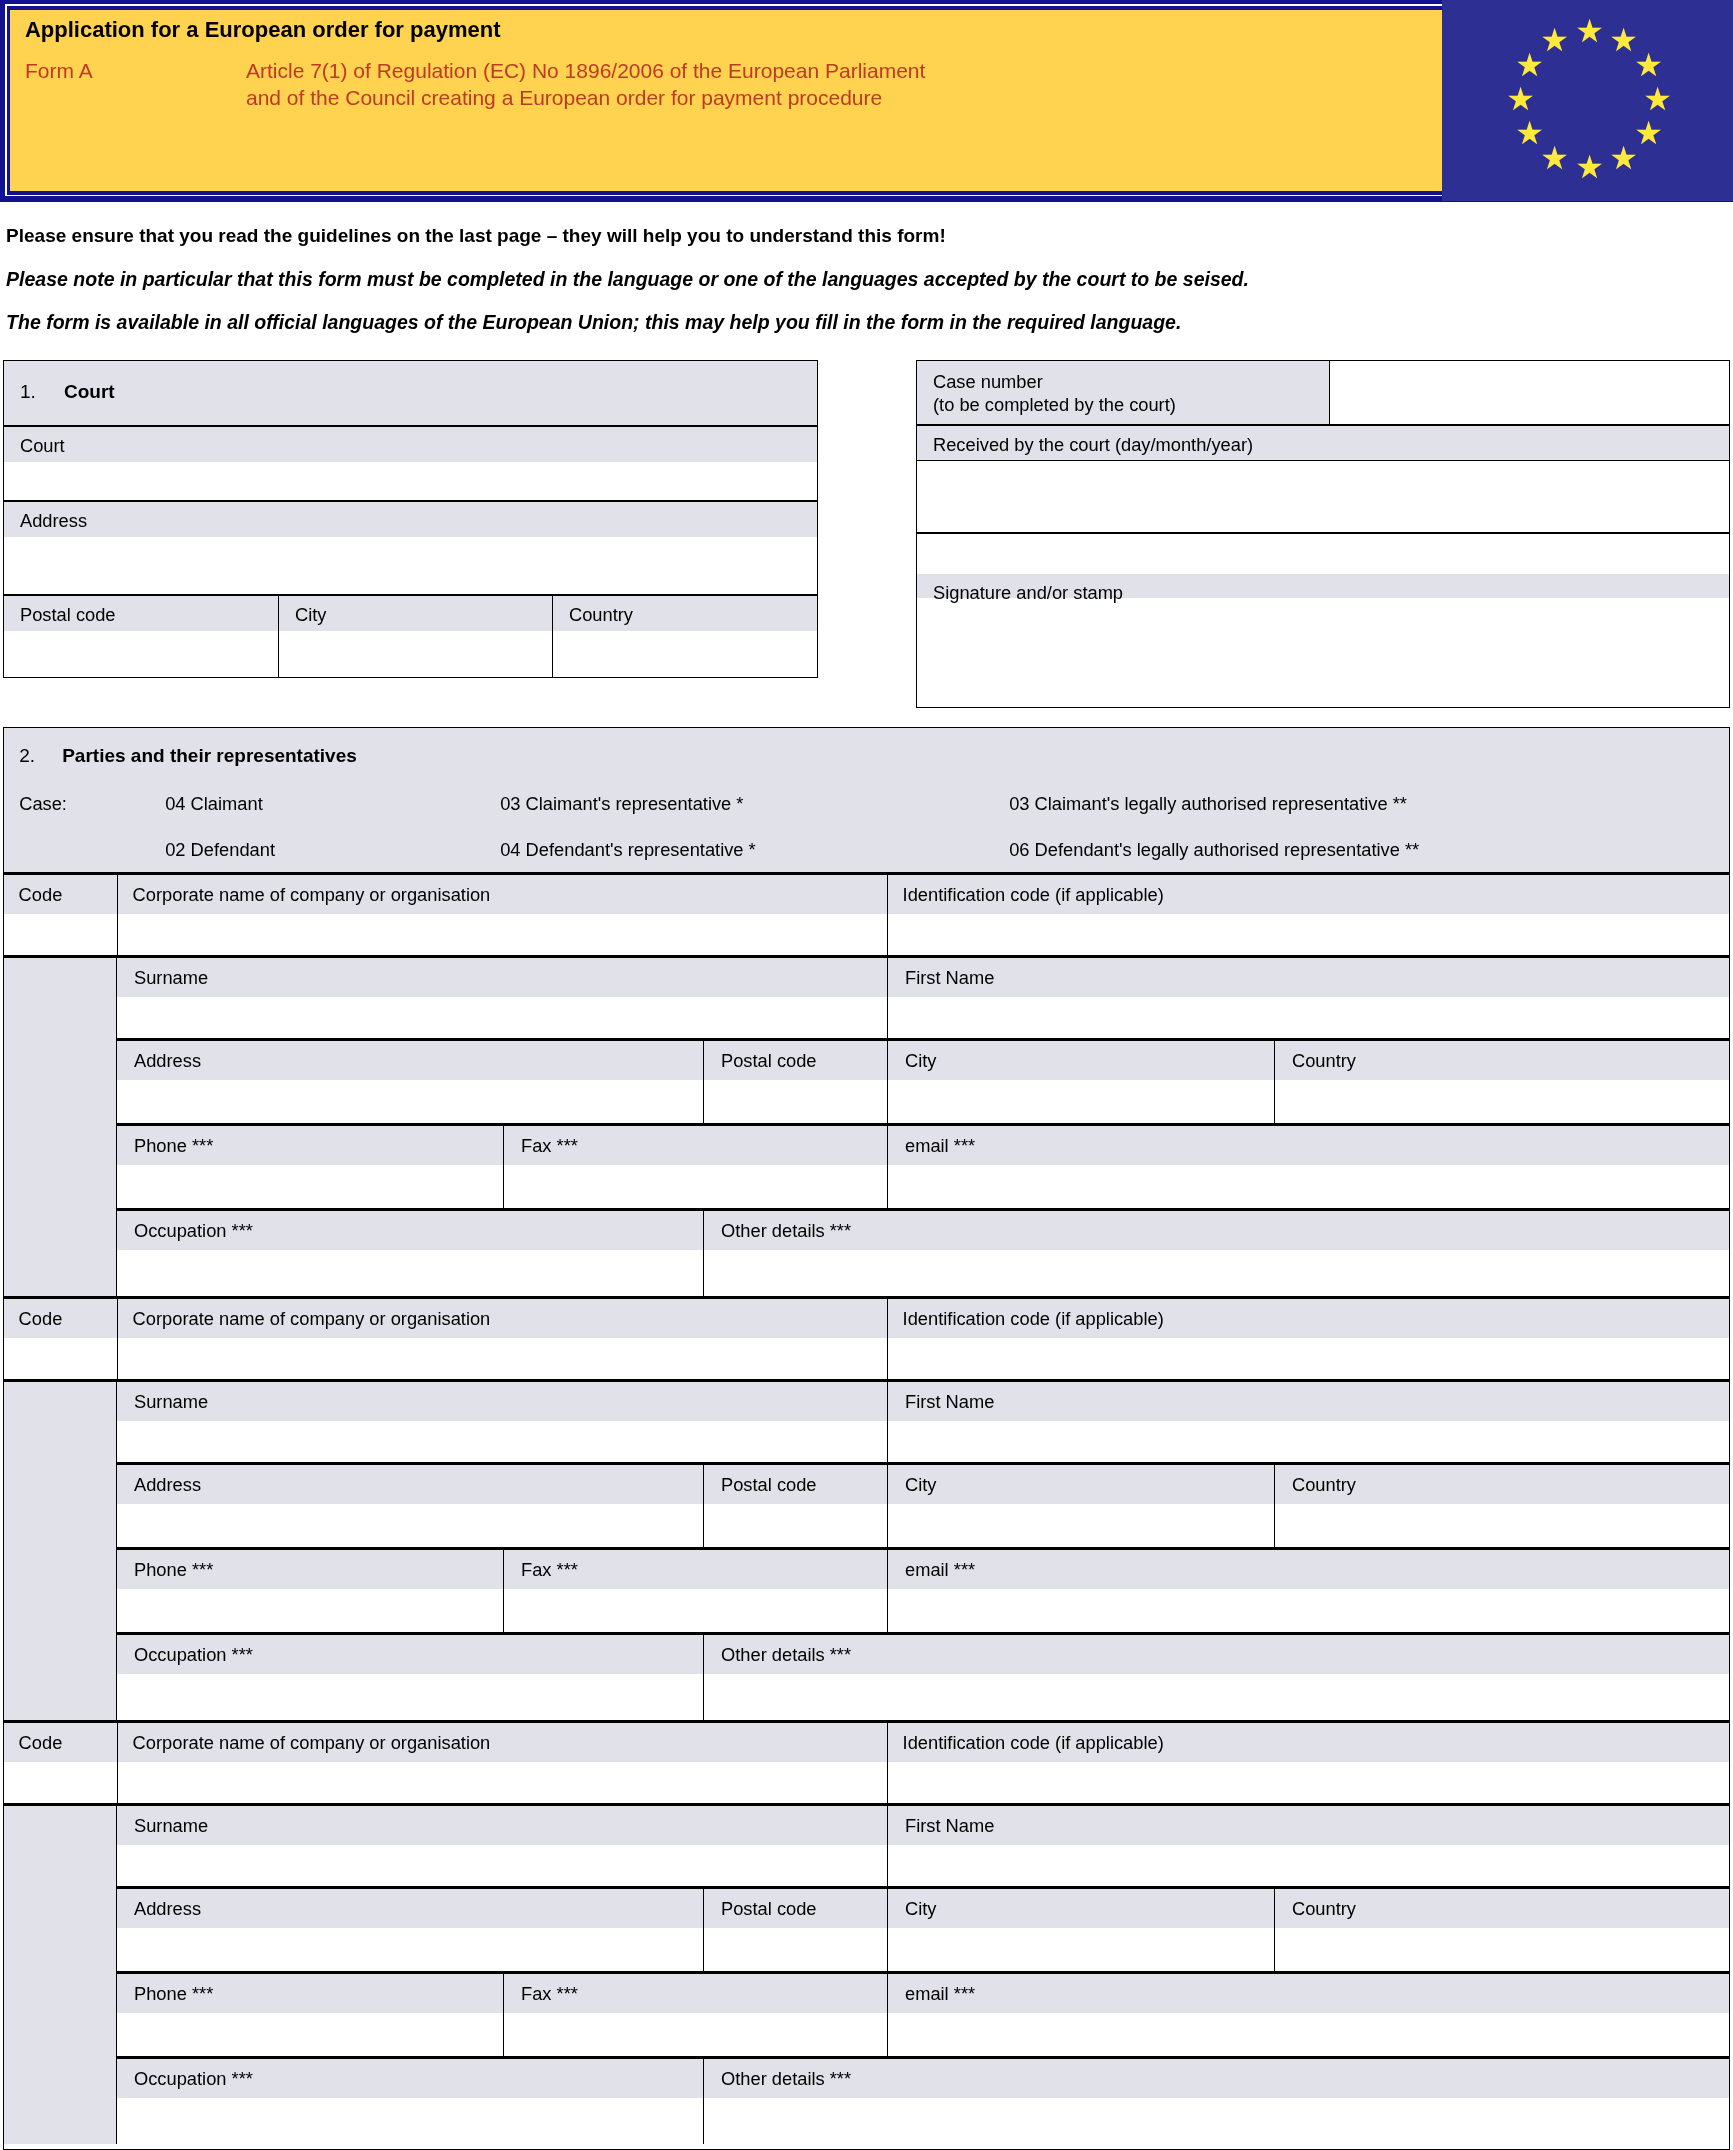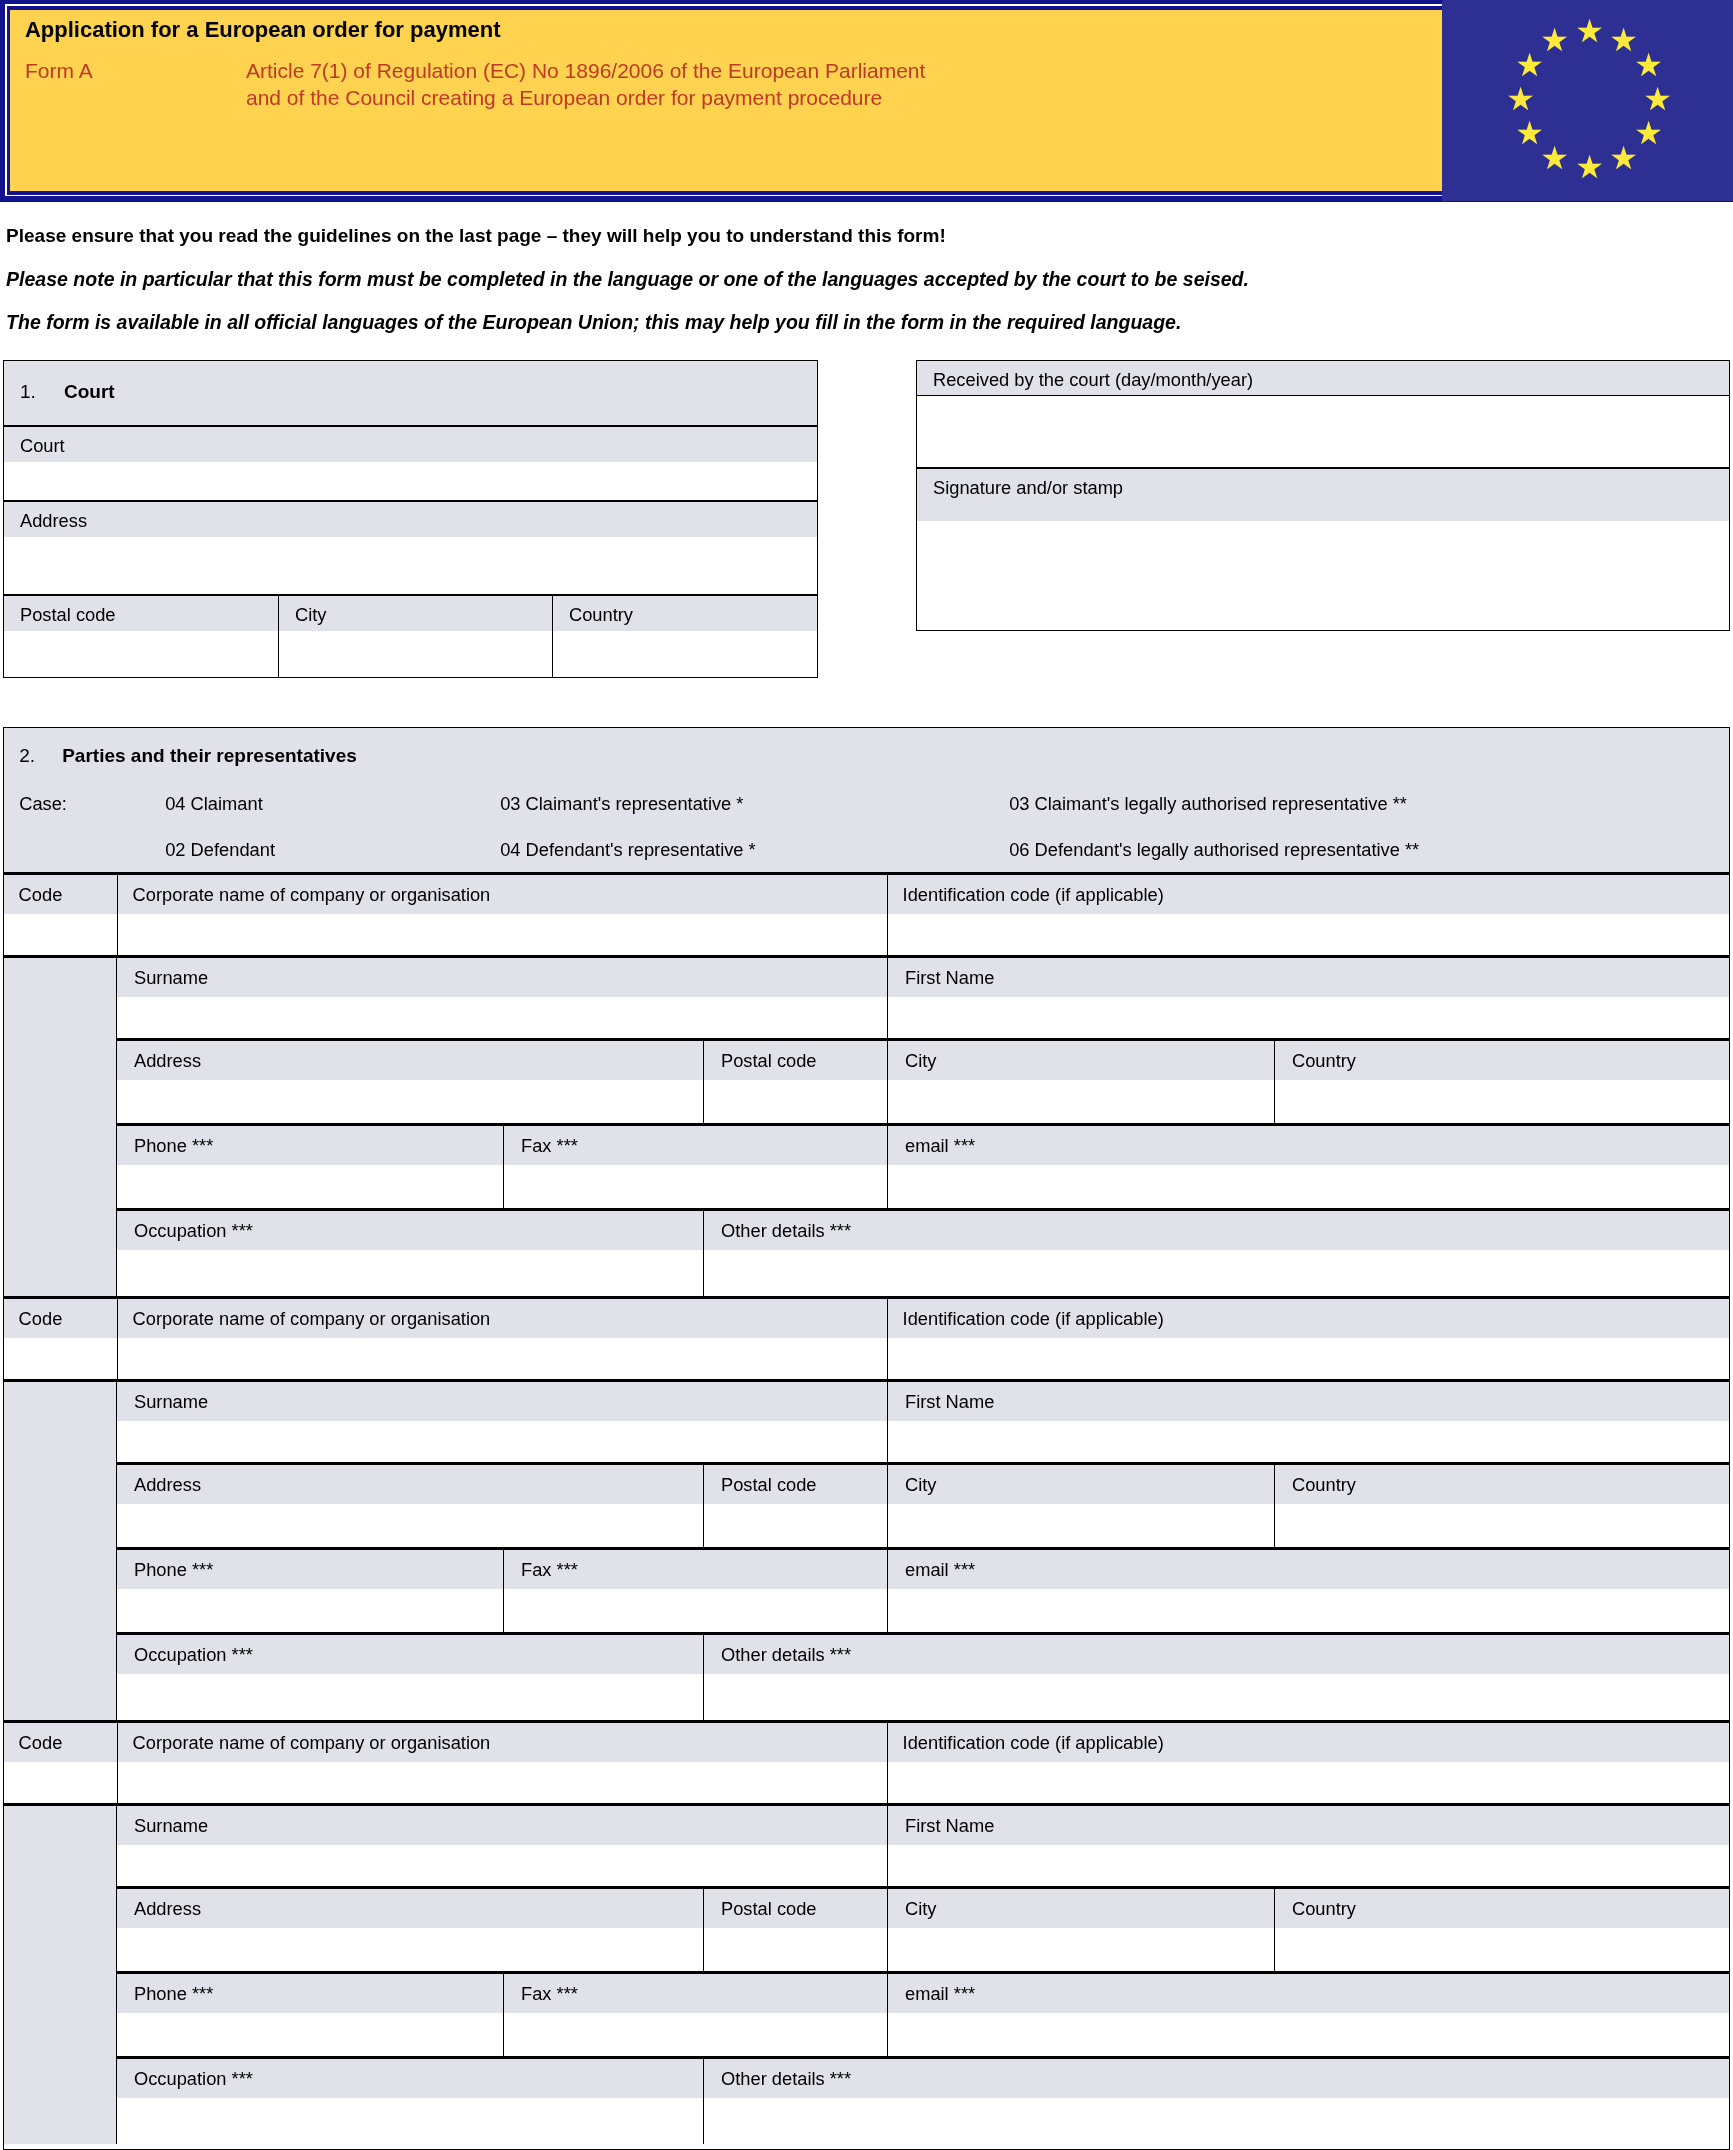--- a/index.html
+++ b/index.html
@@ -56,21 +56,21 @@
   .pcc .col{box-sizing:border-box;}
   .pcc .col + .col{border-left:1.8px solid var(--border_black);}
   .pcc .c1{width:274px;} .pcc .c2{width:274px;} .pcc .c3{flex:1;}
   .pcc .inprow{height:46px;}
   .case{display:flex;height:65px;border-bottom:2.4px solid var(--border_black);box-sizing:border-box;}
   .case-l{width:413px;background:var(--cell_gray);border-right:1.8px solid var(--border_black);
           box-sizing:border-box;padding:8.5px 0 0 16px;font-size:18.3px;line-height:23px;}
   .case-r{flex:1;background:#fff;}
   .t1r .lbl-received{height:35px;padding:8px 0 0 16px;border-bottom:1.8px solid var(--border_black);}
   .t1r .inp-received{height:73px;border-bottom:2.4px solid var(--border_black);}
-  .t1r .lbl-sig{height:52px;padding:8px 0 0 16px;}
+  .t1r .lbl-sig{height:24px;padding:8px 0 0 16px;margin-top:40px;}
   .t1r .inp-sig{height:109px;}
 
   
   .sec2{margin:38px 3px 0 3px;width:1727px;height:1425px;box-sizing:border-box;
         border:1.8px solid var(--border_black);border-bottom:3.7px solid var(--border_black);
         overflow:hidden;background:#fff;}
   .s2-head{height:144px;background:var(--cell_gray);box-sizing:border-box;padding-top:17px;}
   .s2-title-row{padding-left:15.2px;font-size:19px;}
   .s2-num{display:inline-block;width:43px;}
   .s2-title{font-weight:bold;}
@@ -167,20 +167,27 @@
           <div class="inprow"></div>
         </div>
         <div class="col c3">
           <div class="lblrow">Country</div>
           <div class="inprow"></div>
         </div>
       </div>
     </div>
 
     <div class="t1r">
+      <div class="case">
+        <div class="case-l">
+          <div>Case number</div>
+          <div>(to be completed by the court)</div>
+        </div>
+        <div class="case-r"></div>
+      </div>
       <div class="lblrow lbl-received">Received by the court (day/month/year)</div>
       <div class="inprow inp-received"></div>
       <div class="lblrow lbl-sig">Signature and/or stamp</div>
       <div class="inprow inp-sig"></div>
     </div>
   </section>
 
   <section class="sec2">
     <div class="s2-head">
       <div class="s2-title-row">

